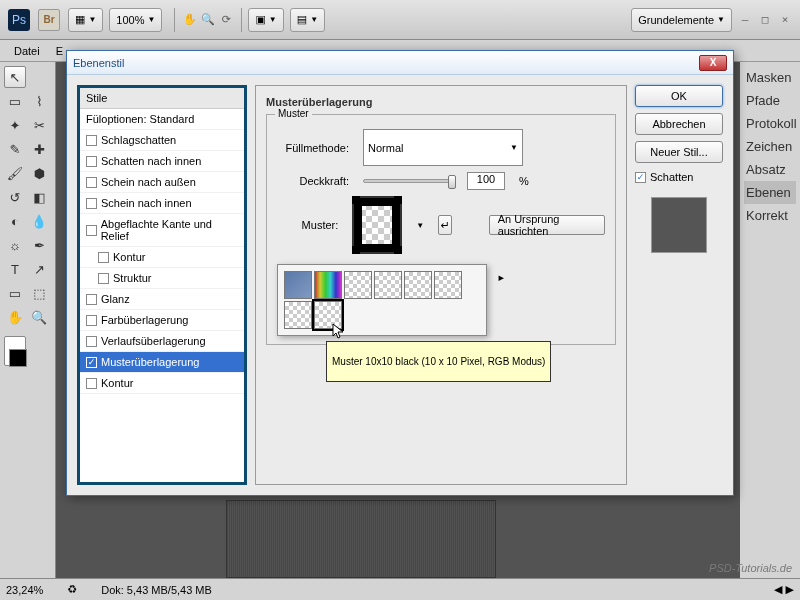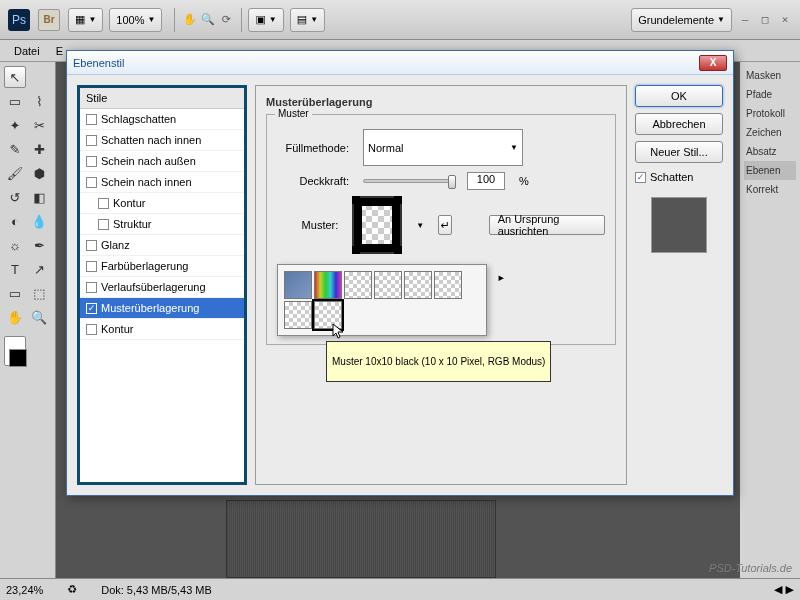--- a/index.html
+++ b/index.html
@@ -16,21 +16,21 @@
 .win-ctrl span{width:14px;text-align:center;font-family:monospace}
 .menubar{background:#d4d4d4;height:22px;display:flex;align-items:center;padding:0 6px;border-bottom:1px solid #999}
 .menubar span{padding:4px 8px}
 .work{position:absolute;top:62px;left:0;right:0;bottom:22px;display:flex}
 .toolbox{width:56px;background:#d4d4d4;border-right:1px solid #888;padding:4px;display:grid;grid-template-columns:1fr 1fr;gap:2px;align-content:start}
 .tool{width:22px;height:22px;border:1px solid transparent;display:flex;align-items:center;justify-content:center;font-size:13px;color:#333;border-radius:2px}
 .tool.sel{background:linear-gradient(#fff,#ddd);border-color:#888}
 .canvas-area{flex:1;background:#535353;position:relative}
 .img-strip{position:absolute;bottom:0;left:170px;width:270px;height:78px;background:linear-gradient(90deg,#8b5a3c,#c9916b,#b3795a,#8b5a3c);border:1px solid #333;background-image:repeating-linear-gradient(90deg,rgba(0,0,0,.15) 0 1px,transparent 1px 2px)}
 .panels{width:60px;background:#d4d4d4;padding:4px}
-.panel-lbl{padding:4px 2px;font-size:10px;color:#333}
+.panel-lbl{padding:4px 2px;font-size:13px;color:#333}
 .panel-lbl.sel{background:#bcbcbc}
 .statusbar{position:absolute;bottom:0;left:0;right:0;height:22px;background:#d4d4d4;border-top:1px solid #888;display:flex;align-items:center;padding:0 6px;gap:24px}
 .dialog{position:absolute;left:66px;top:50px;width:668px;height:446px;background:#ebebeb;border:1px solid #3a6ea5;box-shadow:2px 2px 10px rgba(0,0,0,.4)}
 .dlg-title{height:24px;background:linear-gradient(#fdfdfd,#e3edf9);border-bottom:1px solid #b8cce0;display:flex;align-items:center;padding:0 6px;color:#1a4d8a;font-weight:normal}
 .dlg-title span{flex:1}
 .close-x{width:28px;height:16px;background:linear-gradient(#e8a0a0,#c43434);border:1px solid #8b2020;border-radius:2px;color:#fff;display:flex;align-items:center;justify-content:center;font-weight:bold;font-size:10px}
 .dlg-body{display:flex;padding:10px;gap:8px;height:calc(100% - 24px)}
 .styles-col{width:170px;border:3px solid #0c4a6e;background:#fff;display:flex;flex-direction:column}
 .styles-hdr{background:#e8e8e8;padding:4px 6px;border-bottom:1px solid #ccc}
 .style-item{padding:4px 6px;display:flex;align-items:center;gap:4px;border-bottom:1px solid #f0f0f0}
@@ -153,35 +153,40 @@
 <div class="watermark">PSD-Tutorials.de</div>
 
 <div class="dialog">
   <div class="dlg-title">
     <span>Ebenenstil</span>
     <div class="close-x">X</div>
   </div>
   <div class="dlg-body">
     <div class="styles-col">
       <div class="styles-hdr">Stile</div>
+      <div class="style-item">Füloptionen: Standard</div>
       <div class="style-item">
           <span class="cb"></span>
           <span>Schlagschatten</span>
         </div>
       <div class="style-item">
           <span class="cb"></span>
           <span>Schatten nach innen</span>
         </div>
       <div class="style-item">
           <span class="cb"></span>
           <span>Schein nach außen</span>
         </div>
       <div class="style-item">
           <span class="cb"></span>
           <span>Schein nach innen</span>
+        </div>
+      <div class="style-item">
+          <span class="cb"></span>
+          <span>Abgeflachte Kante und Relief</span>
         </div>
       <div class="style-item sub">
           <span class="cb"></span>
           <span>Kontur</span>
         </div>
       <div class="style-item sub">
           <span class="cb"></span>
           <span>Struktur</span>
         </div>
       <div class="style-item">

